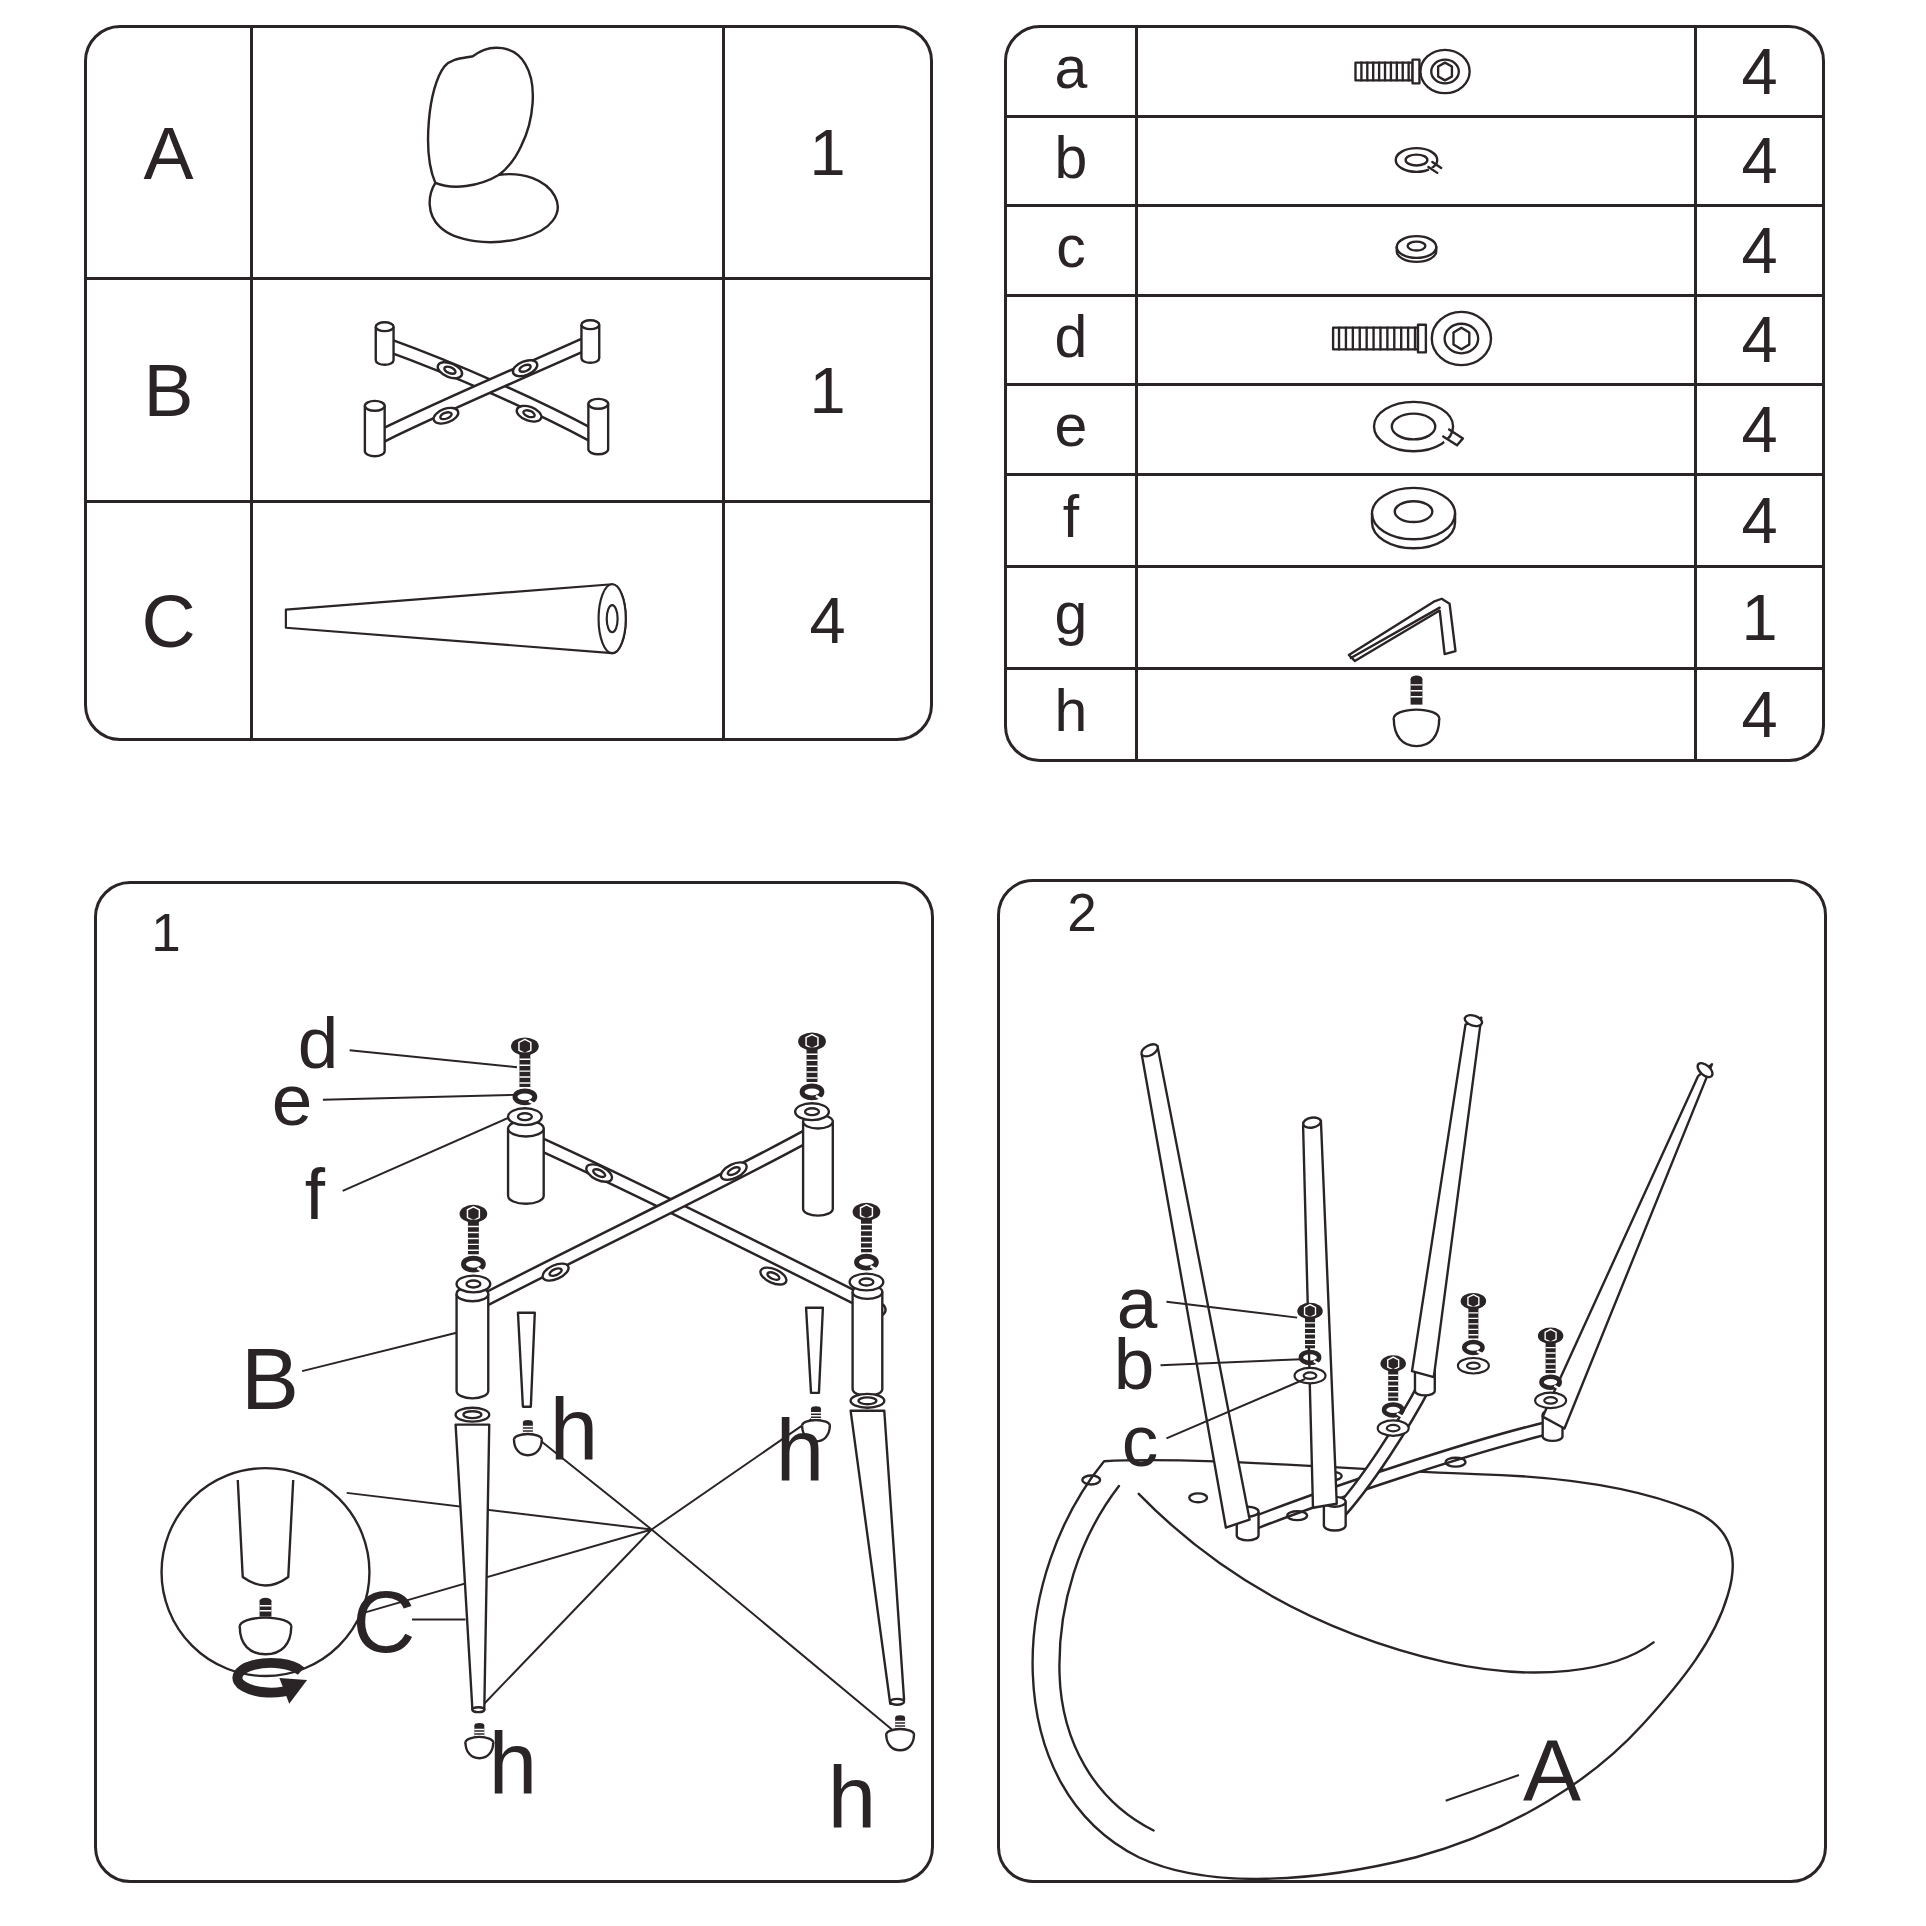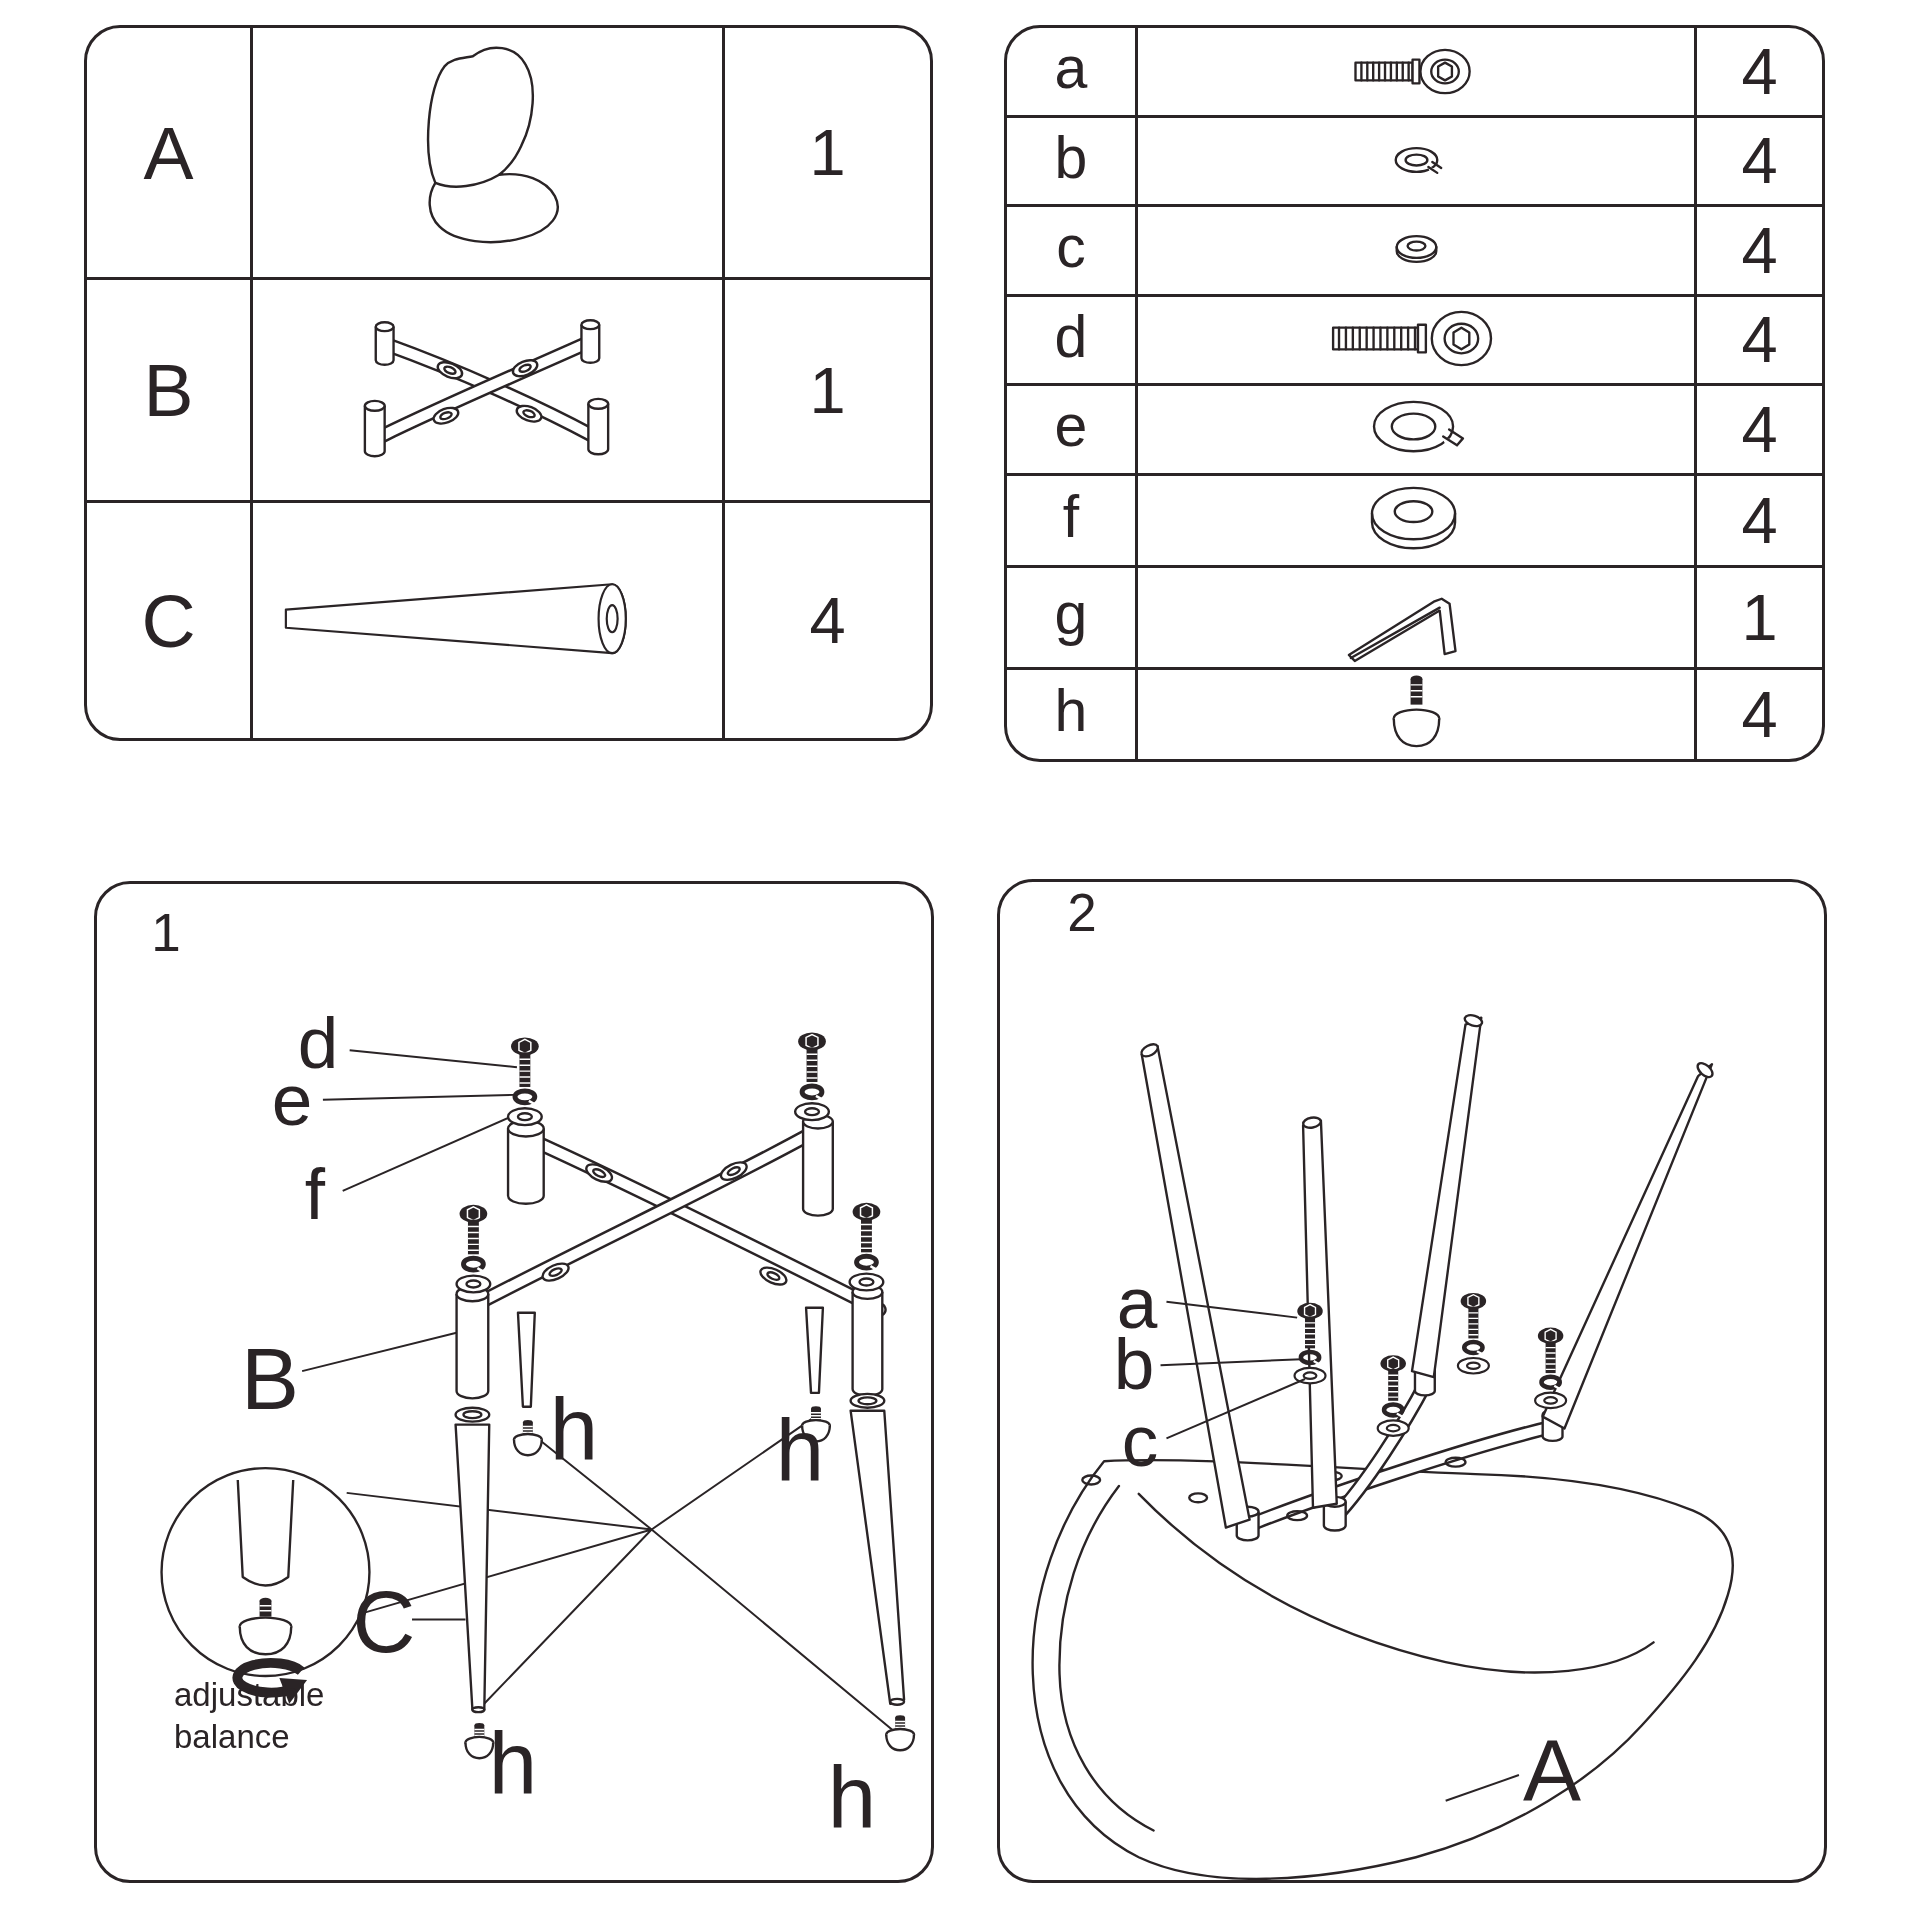--- a/index.html
+++ b/index.html
@@ -315,21 +315,20 @@
   <div class="stepnum" style="left:69px;top:48px;">1</div>
   <div class="dl" style="left:221px;top:158px;">d</div>
   <div class="dl" style="left:195px;top:215px;">e</div>
   <div class="dl" style="left:218px;top:309px;">f</div>
   <div class="dl big" style="left:173px;top:495px;">B</div>
   <div class="dl big" style="left:287px;top:738px;">C</div>
   <div class="dl big" style="left:477px;top:545px;">h</div>
   <div class="dl big" style="left:703px;top:566px;">h</div>
   <div class="dl big" style="left:416px;top:879px;">h</div>
   <div class="dl big" style="left:755px;top:913px;">h</div>
-  <div class="note" style="left:77px;top:790px;">adjustable balance</div>
 </section>
 
 <section class="panel step step2">
   <svg class="art" width="824" height="998" viewBox="0 0 832 1008">
 
     <g>
       <path class="w" d="M 105,585
         C 60,640 30,720 33,800
         C 36,880 70,950 140,985
         C 210,1018 320,1010 420,985

